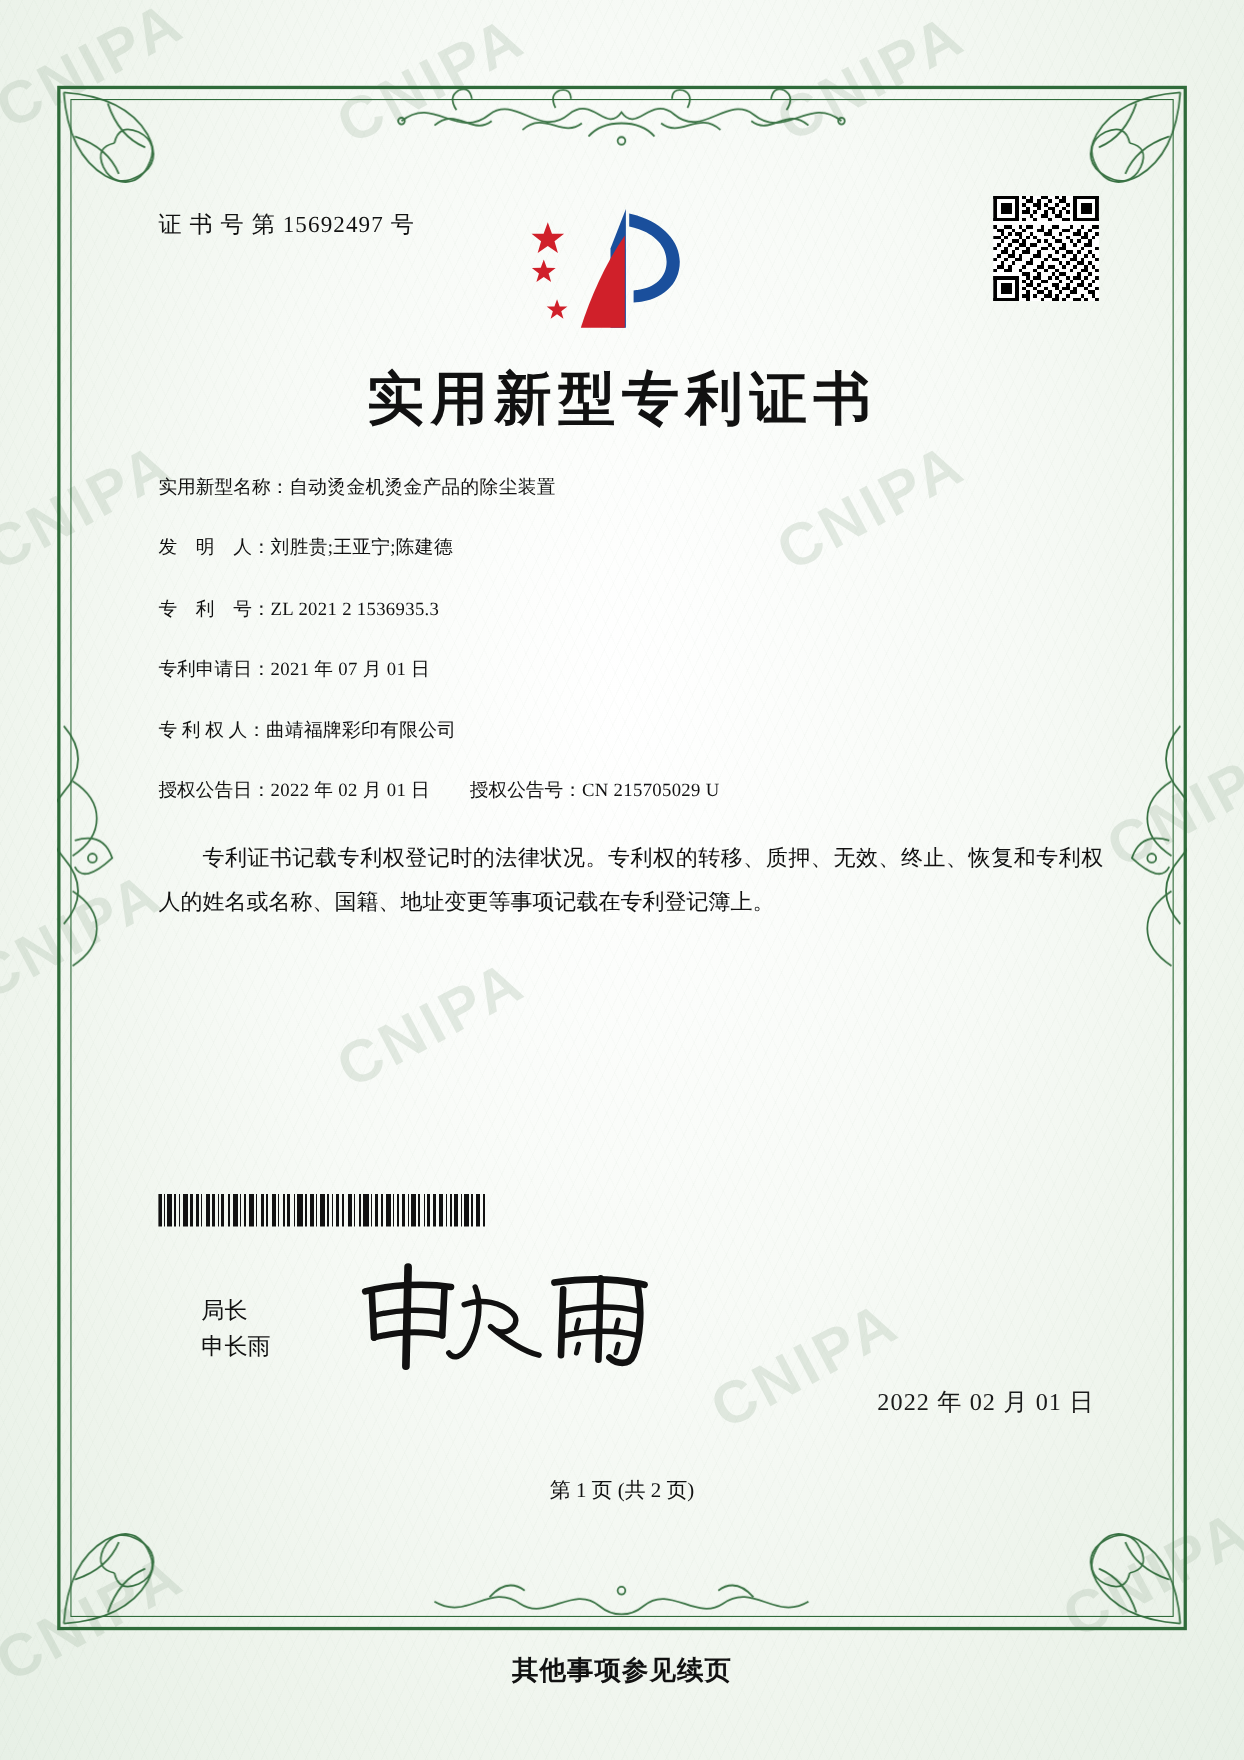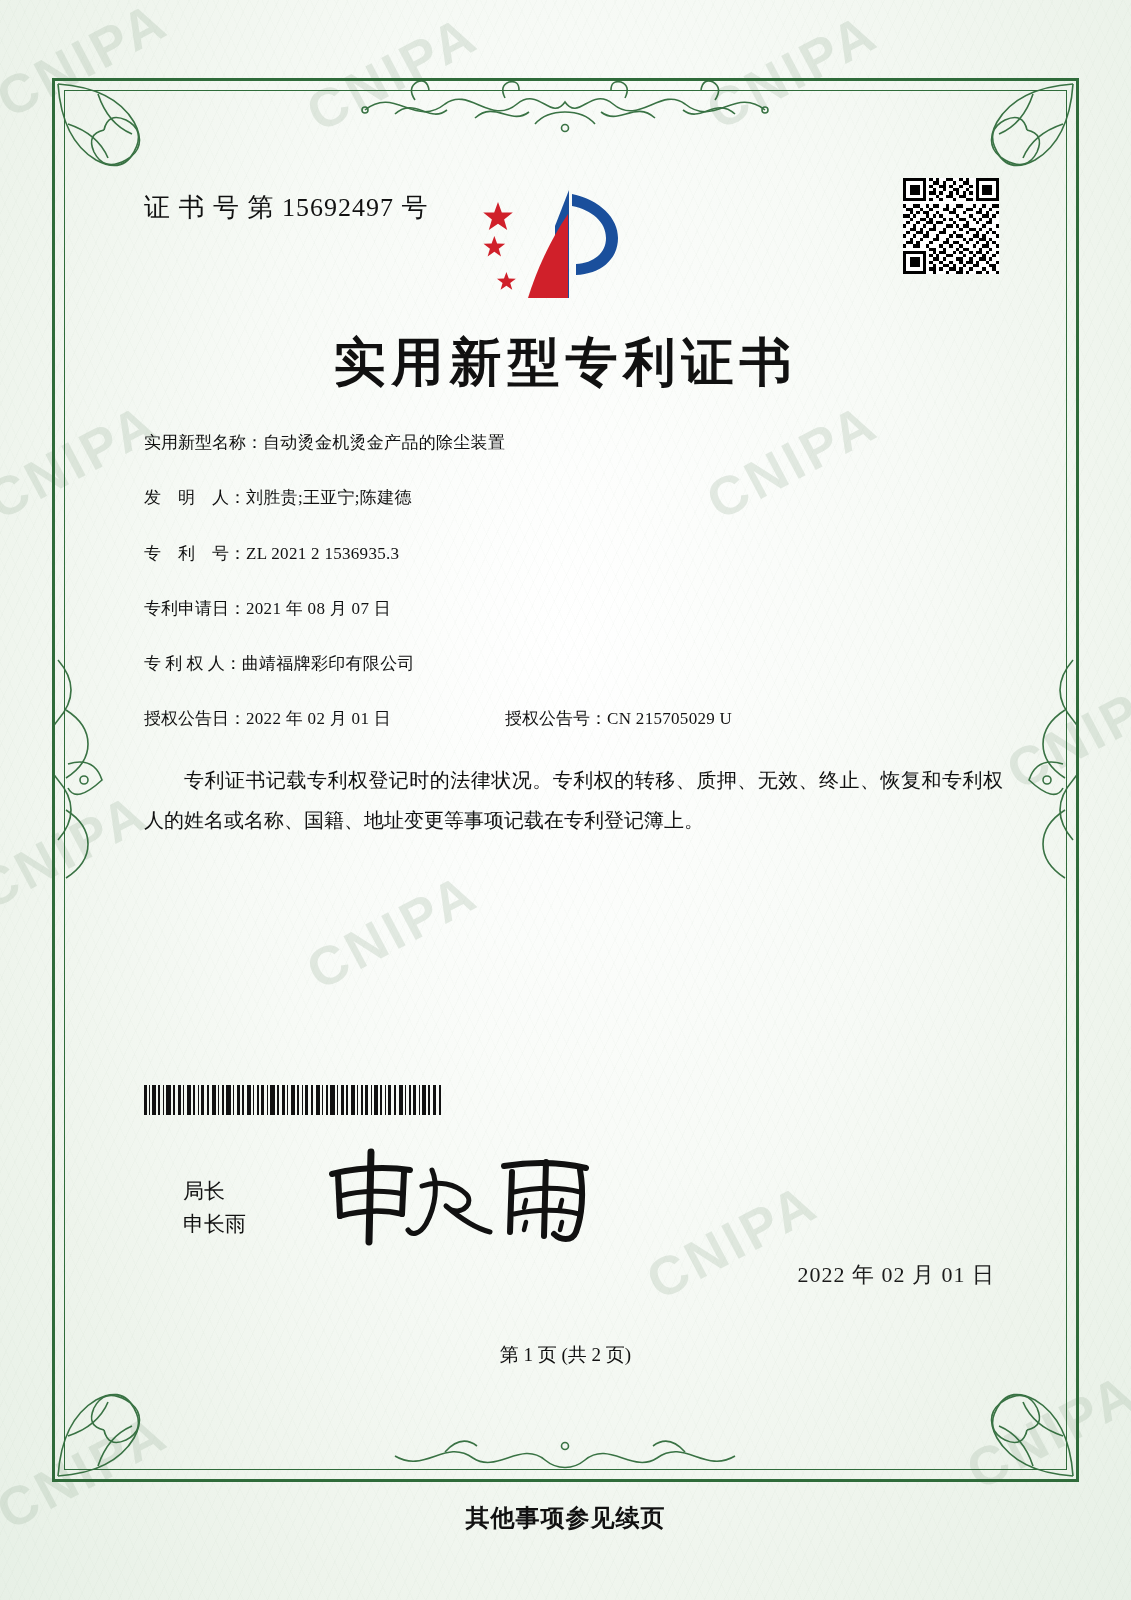--- a/index.html
+++ b/index.html
@@ -67,21 +67,21 @@
 
   
   #content {
     position: absolute;
     left: 118px; top: 150px; right: 118px; bottom: 150px;
   }
 
   #cert-number {
     position: absolute;
     left: 26px; top: 40px;
-    font-size: 26px;
+    font-size: 21px;
     letter-spacing: 1px;
     color: #111;
   }
 
   #qr-code {
     position: absolute;
     right: 14px; top: 28px;
     width: 96px; height: 96px;
   }
 
@@ -116,21 +116,21 @@
   }
   .field-label {
     white-space: pre;
     color: #111;
   }
   .field-value {
     color: #111;
     letter-spacing: .3px;
   }
   .field-row.two-col .second-label {
-    margin-left: 114px;
+    margin-left: 36px;
     white-space: pre;
     font-family: Liberation Serif, serif;
   }
 
   #paragraphs {
     position: absolute;
     left: 26px; right: 10px; top: 610px;
     font-size: 20px;
     line-height: 2.0;
     color: #111;
@@ -532,21 +532,21 @@
         <span class="field-value">刘胜贵;王亚宁;陈建德</span>
       </div>
 
       <div class="field-row">
         <span class="field-label">专    利    号：</span>
         <span class="field-value">ZL 2021 2 1536935.3</span>
       </div>
 
       <div class="field-row">
         <span class="field-label">专利申请日：</span>
-        <span class="field-value">2021 年 08 月 07 日</span>
+        <span class="field-value">2021 年 07 月 01 日</span>
       </div>
 
       <div class="field-row">
         <span class="field-label">专 利 权 人：</span>
         <span class="field-value">曲靖福牌彩印有限公司</span>
       </div>
 
 
       <div class="field-row two-col">
         <span class="field-label">授权公告日：</span>

